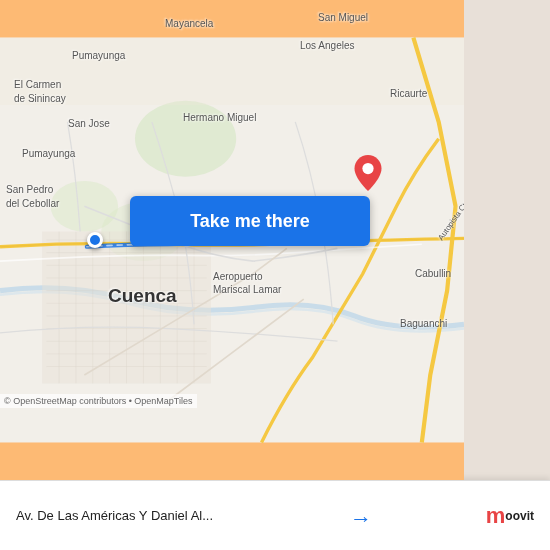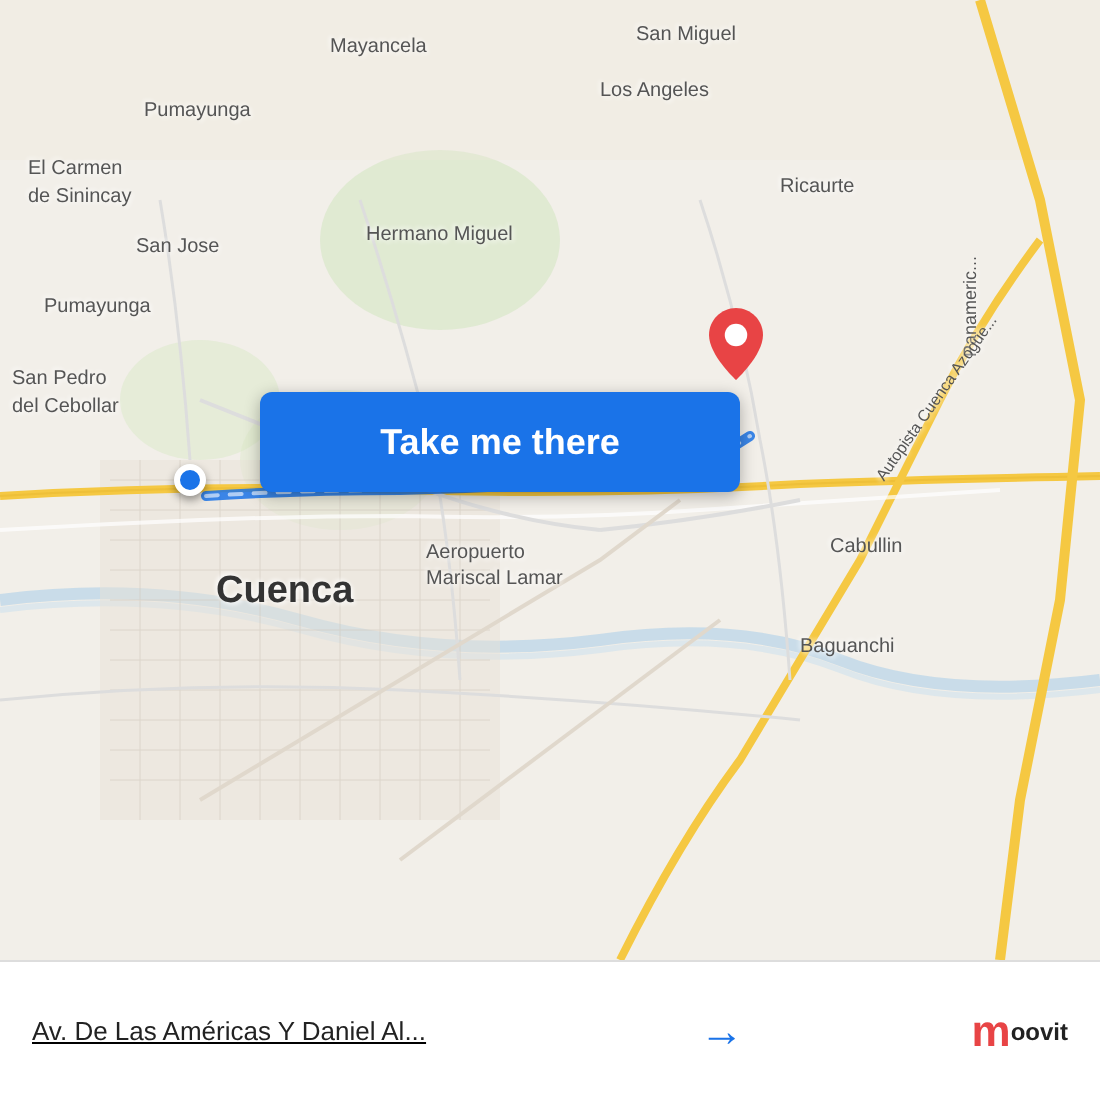--- a/index.html
+++ b/index.html
@@ -11,21 +11,21 @@
       background: #e8e0d8;
     }
     #app {
       width: 550px;
       height: 550px;
       display: flex;
       flex-direction: column;
       position: relative;
     }
     #map-container {
-      width: 550px;
+      width: 464px;
       height: 480px;
       position: relative;
       overflow: hidden;
       background: #fdba74;
     }
     
     #map-svg {
       width: 100%;
       height: 100%;
       position: absolute;
@@ -90,21 +90,20 @@
       bottom: 72px;
       left: 0;
       background: rgba(255,255,255,0.7);
       padding: 2px 4px;
     }
     #from-section {
       display: flex;
       flex-direction: column;
       flex: 1;
       max-width: 220px;
-      text-decoration: underline;
     }
     #from-value {
       font-size: 13px;
       color: #222;
       font-weight: 500;
       white-space: nowrap;
       overflow: hidden;
       text-overflow: ellipsis;
     }
     #arrow-section {
@@ -244,20 +243,23 @@
       <svg viewBox="0 0 24 32" xmlns="http://www.w3.org/2000/svg">
         <path d="M12 0C5.4 0 0 5.4 0 12c0 9 12 20 12 20s12-11 12-20c0-6.6-5.4-12-12-12z" fill="#e84445"></path>
         <circle cx="12" cy="12" r="5" fill="white"></circle>
       </svg>
     </div>
 
     <button id="take-me-there-btn">
       <span>Take me there</span>
     </button>
 
+    <div id="attribution">
+      <span>© OpenStreetMap contributors • OpenMapTiles</span>
+    </div>
   </div>
 
   <div id="bottom-bar">
     <div id="from-section">
       <span id="from-value">Av. De Las Américas Y Daniel Al...</span>
     </div>
     <div id="arrow-section">
       <span>→</span>
     </div>
     <div id="moovit-logo">

